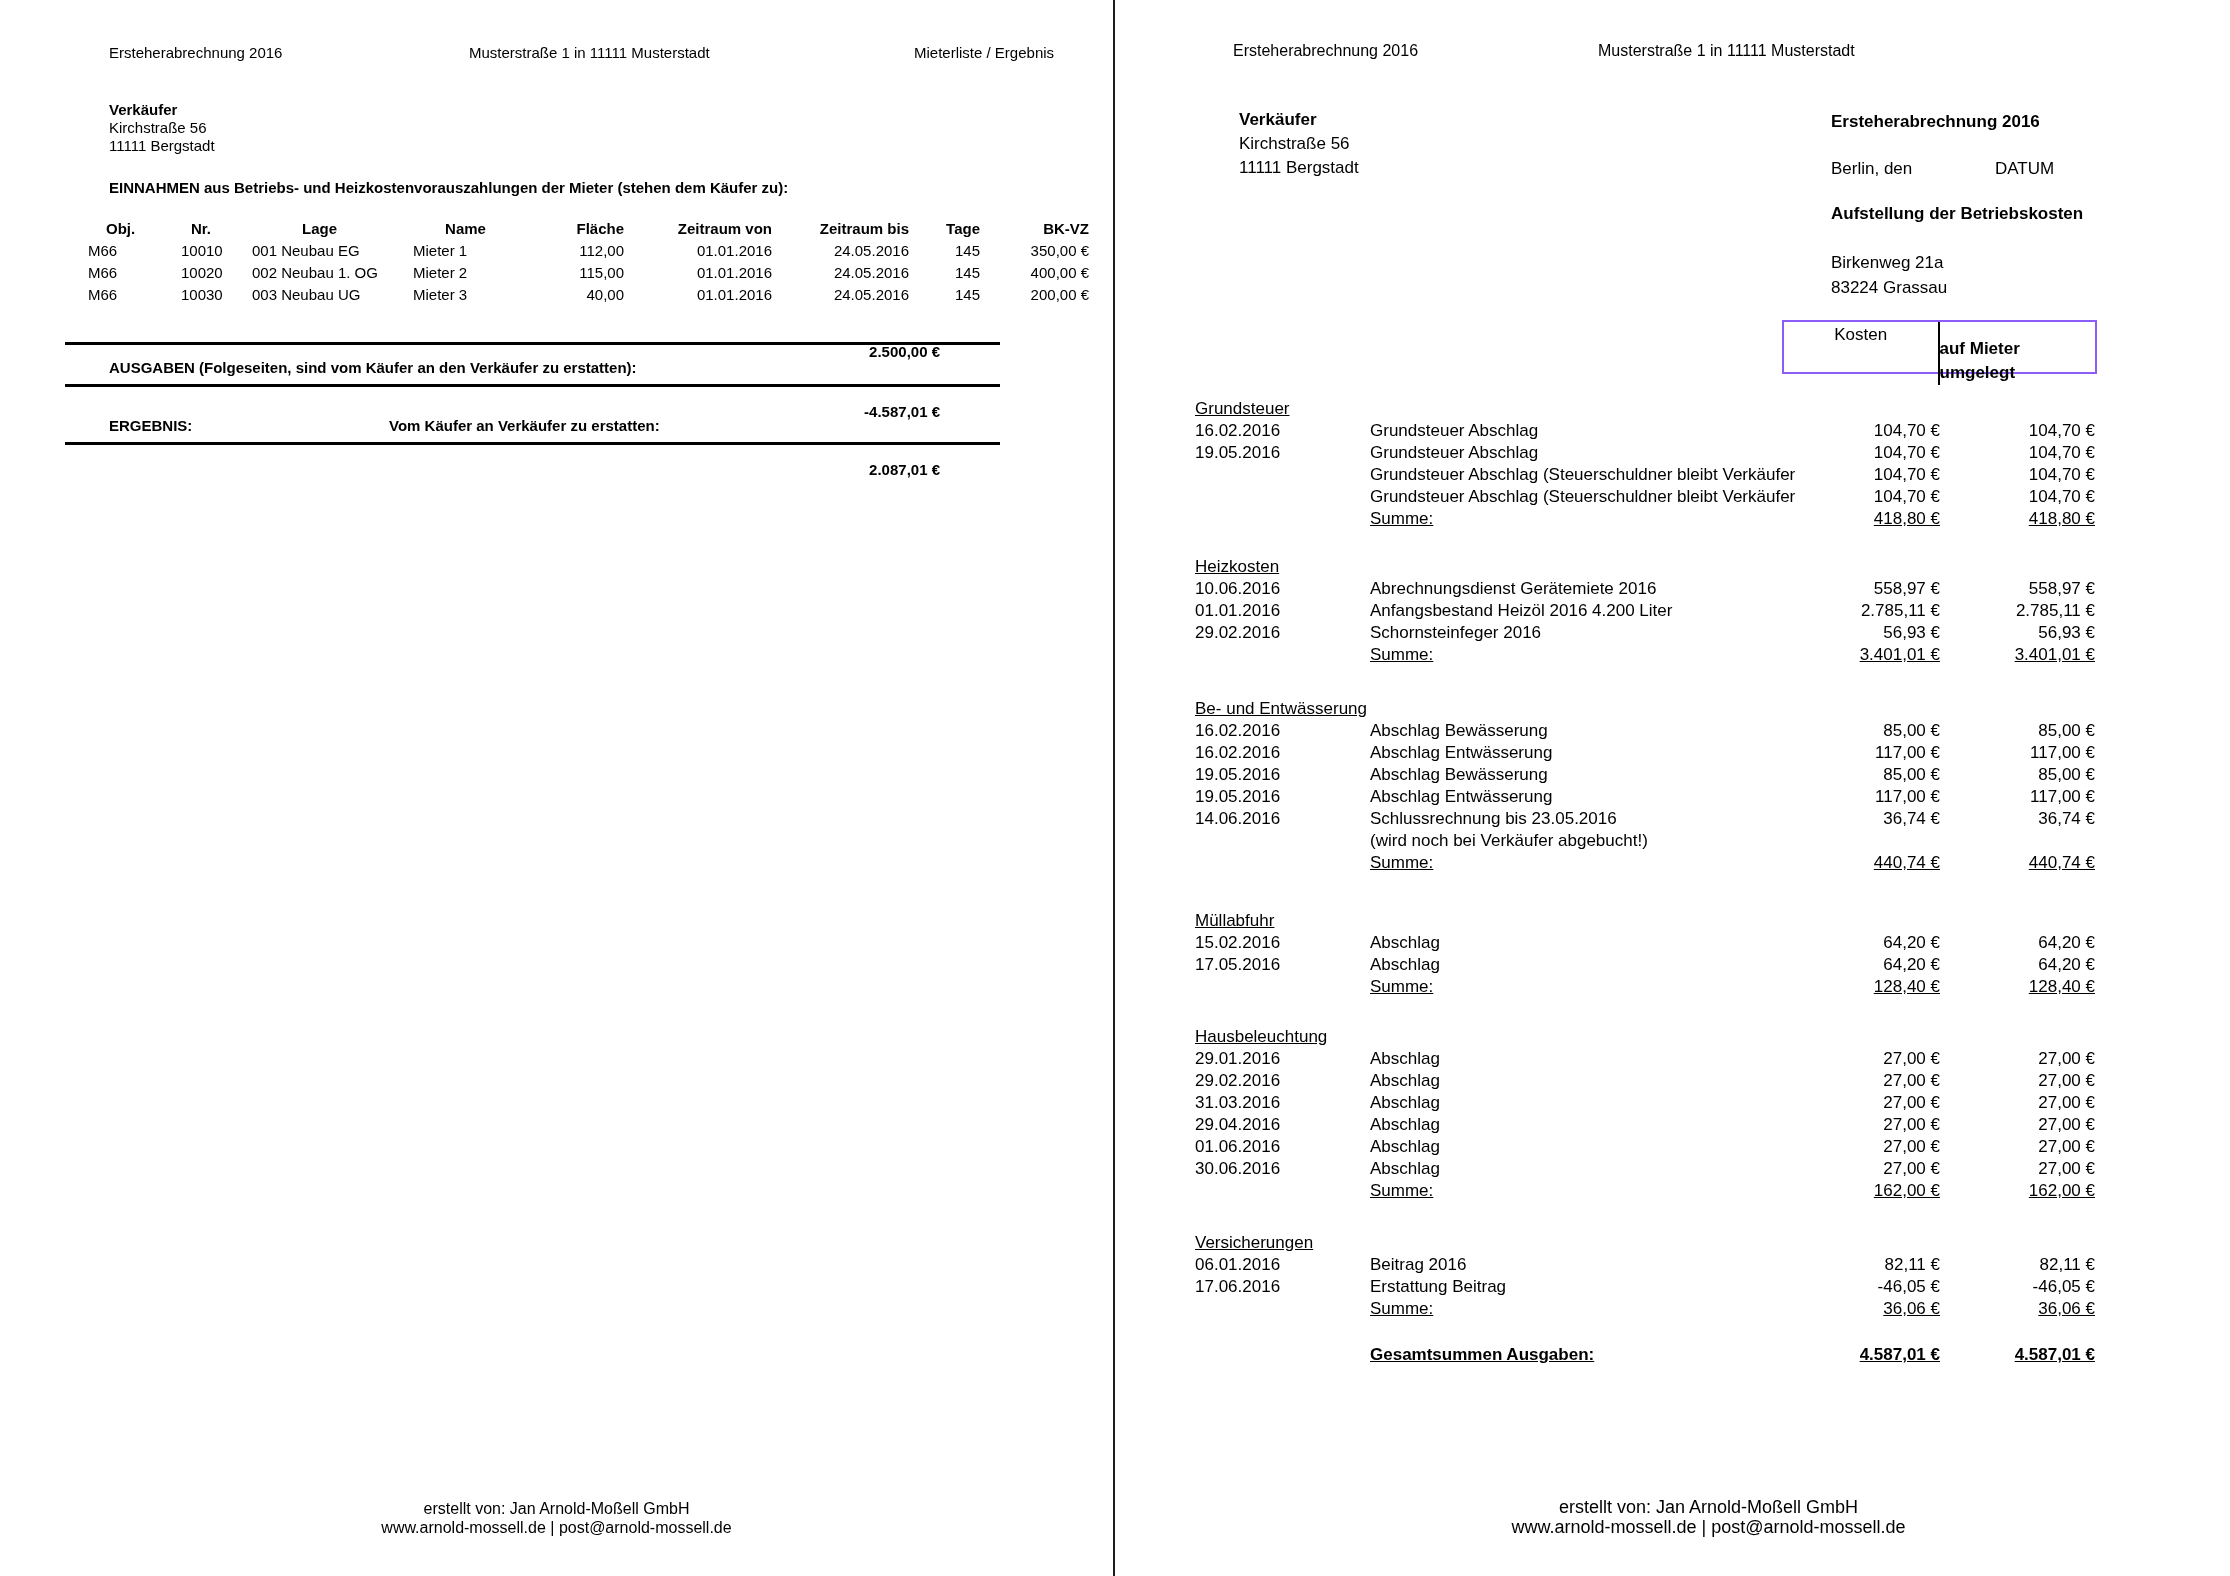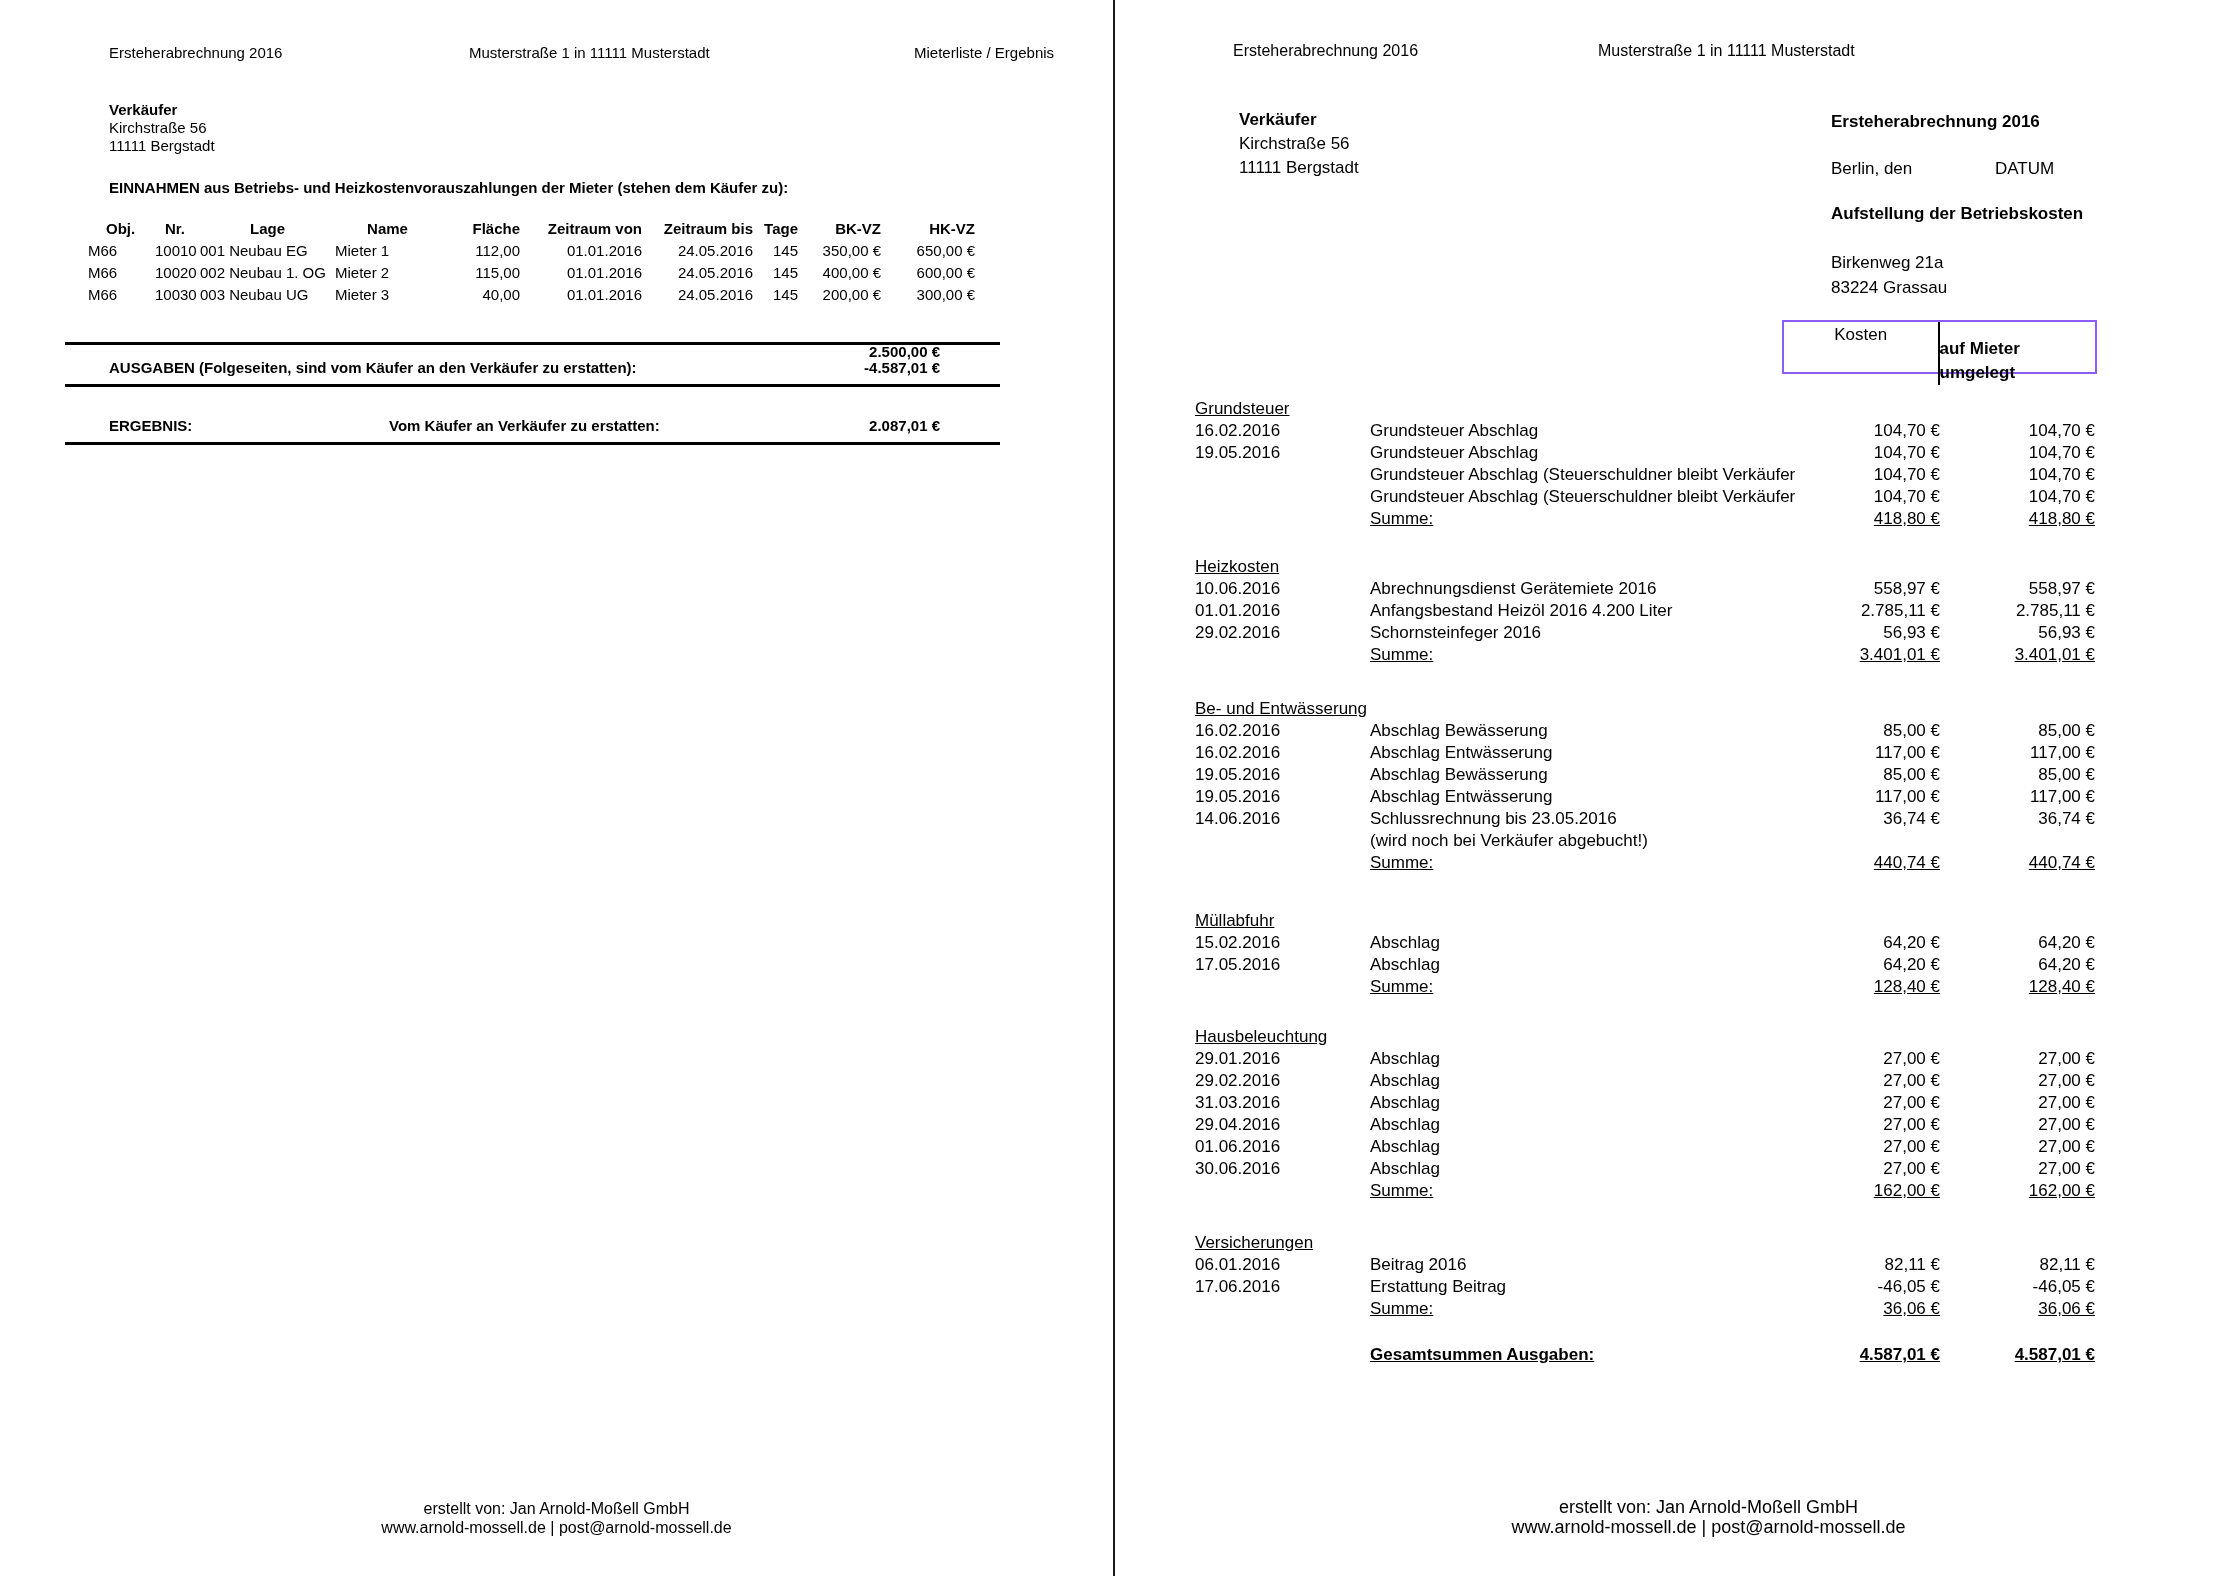--- a/index.html
+++ b/index.html
@@ -17,31 +17,31 @@
   .divider{ position:absolute; left:1113px; top:0; width:2px; height:1576px; background:#1b1b1b; }
 
   
   .pl-header span{ position:absolute; top:0; white-space:nowrap; }
   .hline{ position:absolute; left:65px; width:935px; height:3px; background:#000; }
 
   .ltable{ position:absolute; left:88px; top:217px; width:887px; }
   .lrow{
     display:grid;
     grid-template-columns:67px 45px 135px 105px 80px 122px 111px 57px 71px 94px;
-    height:22px; align-items:center; white-space:nowrap;
+    height:22px; align-items:center; white-space:nowrap;gap:26px;
   }
   .lrow > :nth-child(5), .lrow > :nth-child(6), .lrow > :nth-child(7),
   .lrow > :nth-child(8), .lrow > :nth-child(9), .lrow > :nth-child(10){ text-align:right; }
   .lrow > :nth-child(8){ padding-right:12px; }
   .lhead > :nth-child(1){ padding-left:18px; }
   .lhead > :nth-child(2){ padding-left:10px; }
   .lhead > :nth-child(3), .lhead > :nth-child(4){ text-align:center; }
 
   .lsum{ position:absolute; left:65px; width:875px; text-align:right;margin-top:24px; }
-  .lval{ position:absolute; left:65px; width:875px; text-align:right; white-space:nowrap; }
+  .lval{ position:absolute; left:65px; width:875px; text-align:right; white-space:nowrap;margin-top:44px; }
 
   .pfoot{ position:absolute; text-align:center; white-space:nowrap; }
 
   
   .colbox{
     position:absolute; left:665px; top:320px; width:315px; height:54px;
     border:2px solid #8b5cf6; display:grid; grid-template-columns:1fr 1fr;
   }
   .colbox .cb1{ border-right:2px solid #000; text-align:center; padding-top:3px; }
   .colbox .cb2{ text-align:left; line-height:24px; padding-top:15px;font-weight:bold; }

